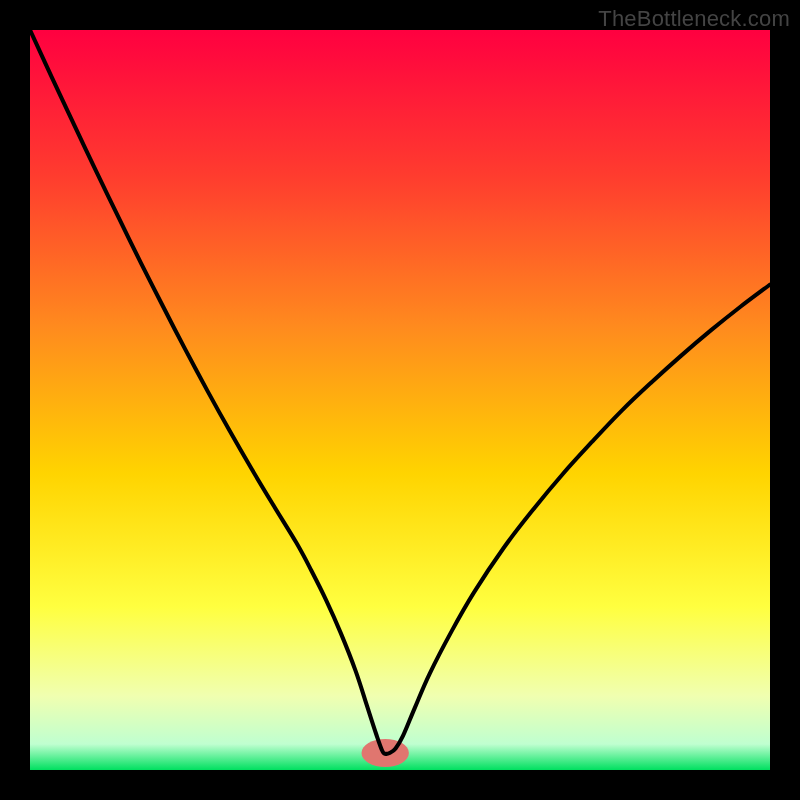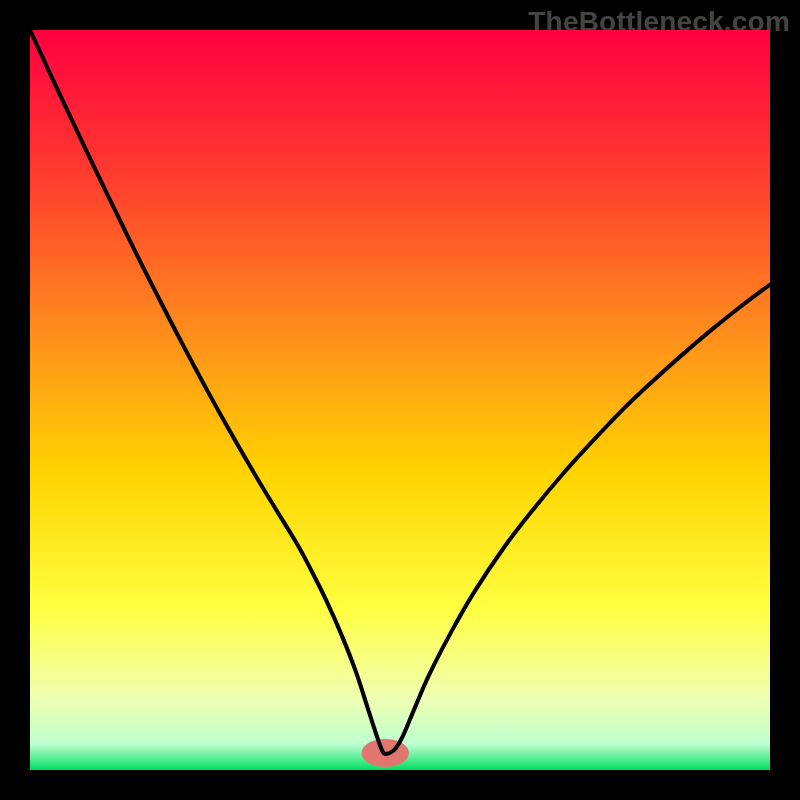--- a/index.html
+++ b/index.html
@@ -22,22 +22,22 @@
     left: 30px;
     top: 30px;
     width: 740px;
     height: 740px;
   }
   .watermark {
     position: absolute;
     top: 6px;
     right: 10px;
     color: #444;
-    font-size: 28px;
-    font-weight: 700;
+    font-size: 22px;
+    font-weight: 400;
     letter-spacing: 0.2px;
     user-select: none;
   }
 </style>
 </head>
 <body>
 
 <div class="frame">
   <div class="watermark">TheBottleneck.com</div>
 

